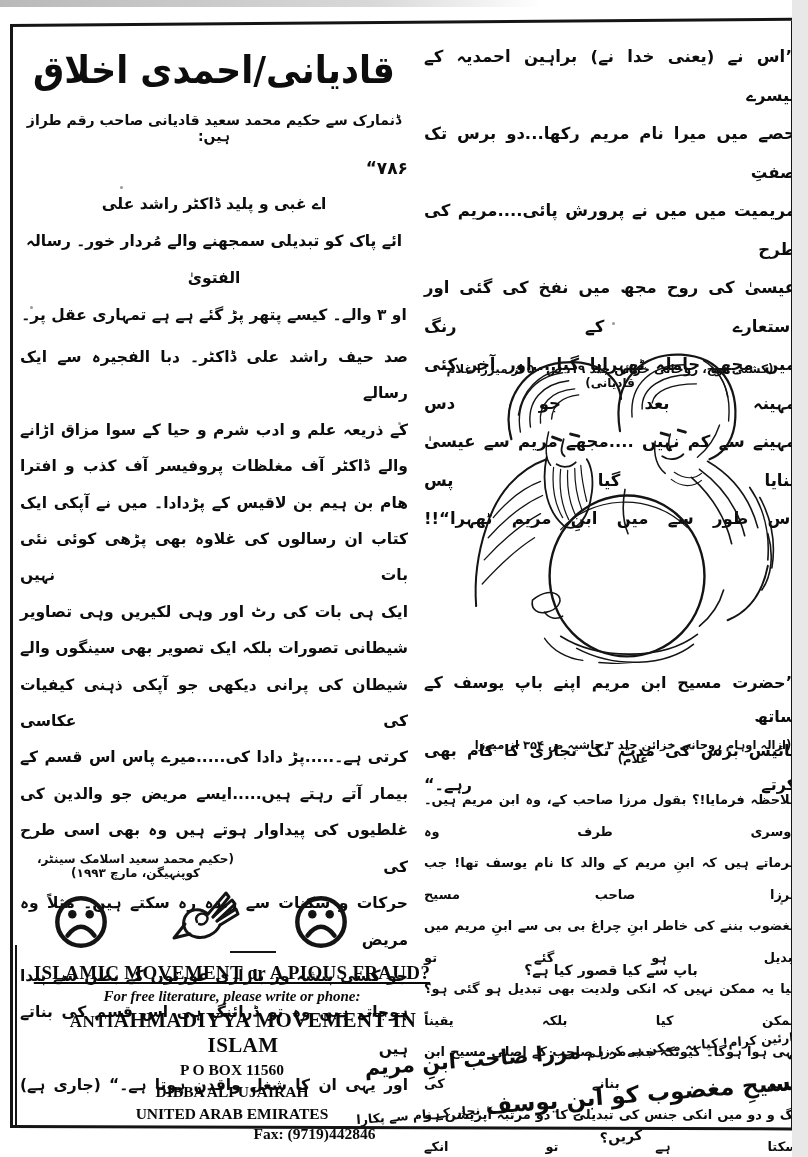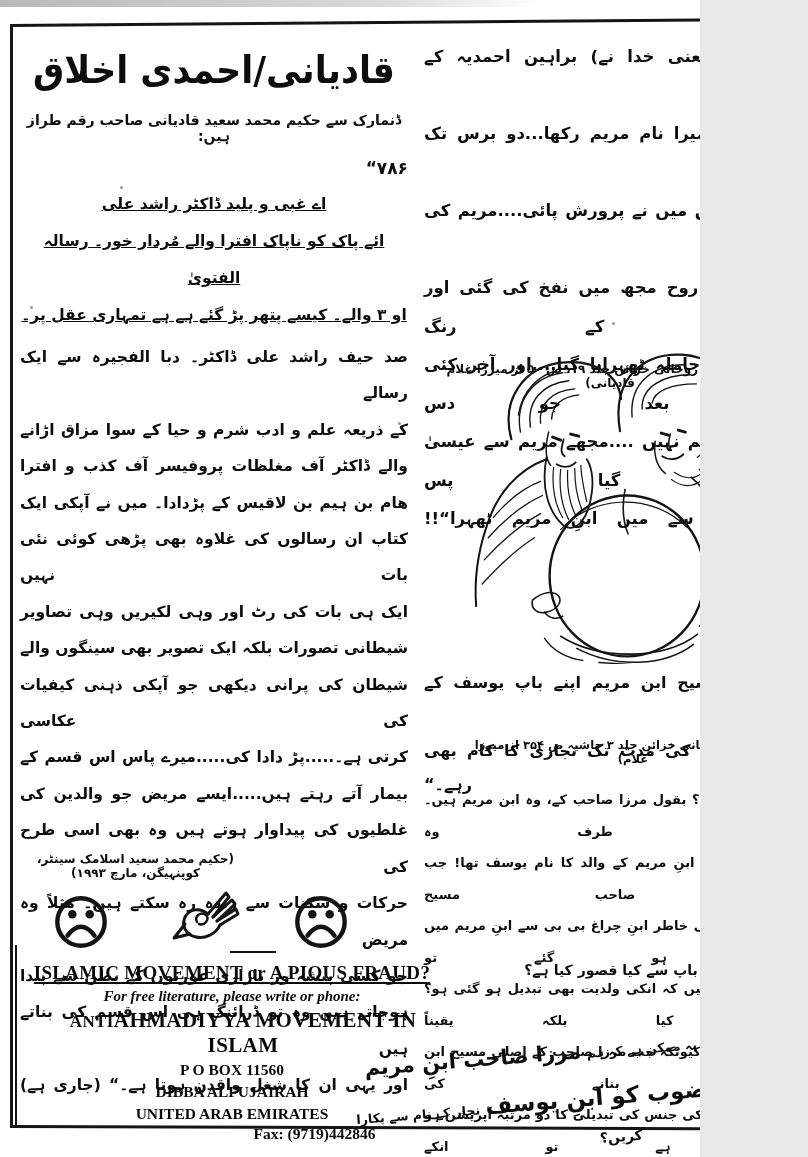--- a/index.html
+++ b/index.html
@@ -1,30 +1,30 @@
 <!DOCTYPE html>
 <html lang="ur"><head>
 <meta charset="utf-8">
 <style>
   html,body{margin:0;padding:0;background:#e8e8e8;}
-  #page{position:relative;width:700px;height:1157px;background:#ffffff;overflow:hidden;
+  #page{position:relative;width:792px;height:1157px;background:#ffffff;overflow:hidden;
         font-family:"DejaVu Sans",sans-serif;color:#0d0d0d;}
   .abs{position:absolute;}
   
   .line{position:absolute;background:#151515;}
   
   .urdu{direction:rtl;unicode-bidi:isolate;font-family:"DejaVu Sans",sans-serif;font-weight:bold;}
   .just{text-align:justify;text-align-last:justify;}
   .jline{white-space:normal;}
   
   #left-col{left:20px;top:30px;width:388px;}
   .l-title{font-size:35px;line-height:80px;text-align:center;transform:scaleY(1.08);}
   .l-byline{font-size:14px;text-align:center;margin-top:2px;}
   .l-786{font-size:17px;margin-top:14px;letter-spacing:2px;}
-  .l-verse{font-size:15.5px;line-height:37px;text-align:center;text-decoration:underline;}
+  .l-verse{font-size:15.5px;line-height:37px;text-align:center;}
   .l-body{margin-top:5px;}
   .l-body-line{font-size:15.5px;line-height:36.4px;}
   .l-sign{left:18px;top:852px;width:235px;font-size:12px;text-align:center;}
   
   #r-quote{left:424px;top:38px;width:372px;}
   .r-quote-line{font-size:16.5px;line-height:38.5px;}
   .r-ref1{left:424px;top:314px;width:372px;font-size:12px;text-align:center;margin-top:48px;}
   #r-caption{left:424px;top:666px;width:372px;}
   .r-cap-line{font-size:16px;line-height:34px;}
   .r-ref2{left:470px;top:738px;width:326px;font-size:11.5px;text-align:center;}
@@ -70,21 +70,21 @@
   <div class="line" style="left:10px;top:1125px;width:782px;height:3px;transform:rotate(0.18deg);transform-origin:left center;"></div>
   <div class="line" style="left:15px;top:945px;width:2px;height:180px;"></div>
   <div class="line" style="left:230px;top:951px;width:46px;height:2px;"></div>
 
   <div id="left-col" class="abs urdu">
     <div class="l-title">قادیانی/احمدی اخلاق</div>
     <div class="l-byline">ڈنمارک سے حکیم محمد سعید قادیانی صاحب رقم طراز ہیں:</div>
     <div class="l-786">۷۸۶“</div>
     <div class="l-verse-block" style="margin-top:8px;">
         <div class="l-verse">اے غبی و پلید ڈاکٹر راشد علی</div>
-        <div class="l-verse">ائے پاک کو ناپاک افترا والے مُردار خور۔ رسالہ الفتویٰ</div>
+        <div class="l-verse">ائے پاک کو تبدیلی سمجھنے والے مُردار خور۔ رسالہ الفتویٰ</div>
         <div class="l-verse">او ۳ والے۔ کیسے پتھر پڑ گئے ہے ہے تمہاری عقل پر۔</div>
       </div>
     <div class="l-body">
         <div class="l-body-line just jline">صد حیف راشد علی ڈاکٹر۔ دبا الفجیرہ سے ایک رسالے</div>
         <div class="l-body-line just jline">کے ذریعہ علم و ادب شرم و حیا کے سوا مزاق اڑانے</div>
         <div class="l-body-line just jline">والے ڈاکٹر آف مغلظات پروفیسر آف کذب و افترا</div>
         <div class="l-body-line just jline">ھام بن ہیم بن لاقیس کے پڑدادا۔ میں نے آپکی ایک</div>
         <div class="l-body-line just jline">کتاب ان رسالوں کی غلاوہ بھی پڑھی کوئی نئی بات نہیں</div>
         <div class="l-body-line just jline">ایک ہی بات کی رٹ اور وہی لکیریں وہی تصاویر</div>
         <div class="l-body-line just jline">شیطانی تصورات بلکہ ایک تصویر بھی سینگوں والے</div>

